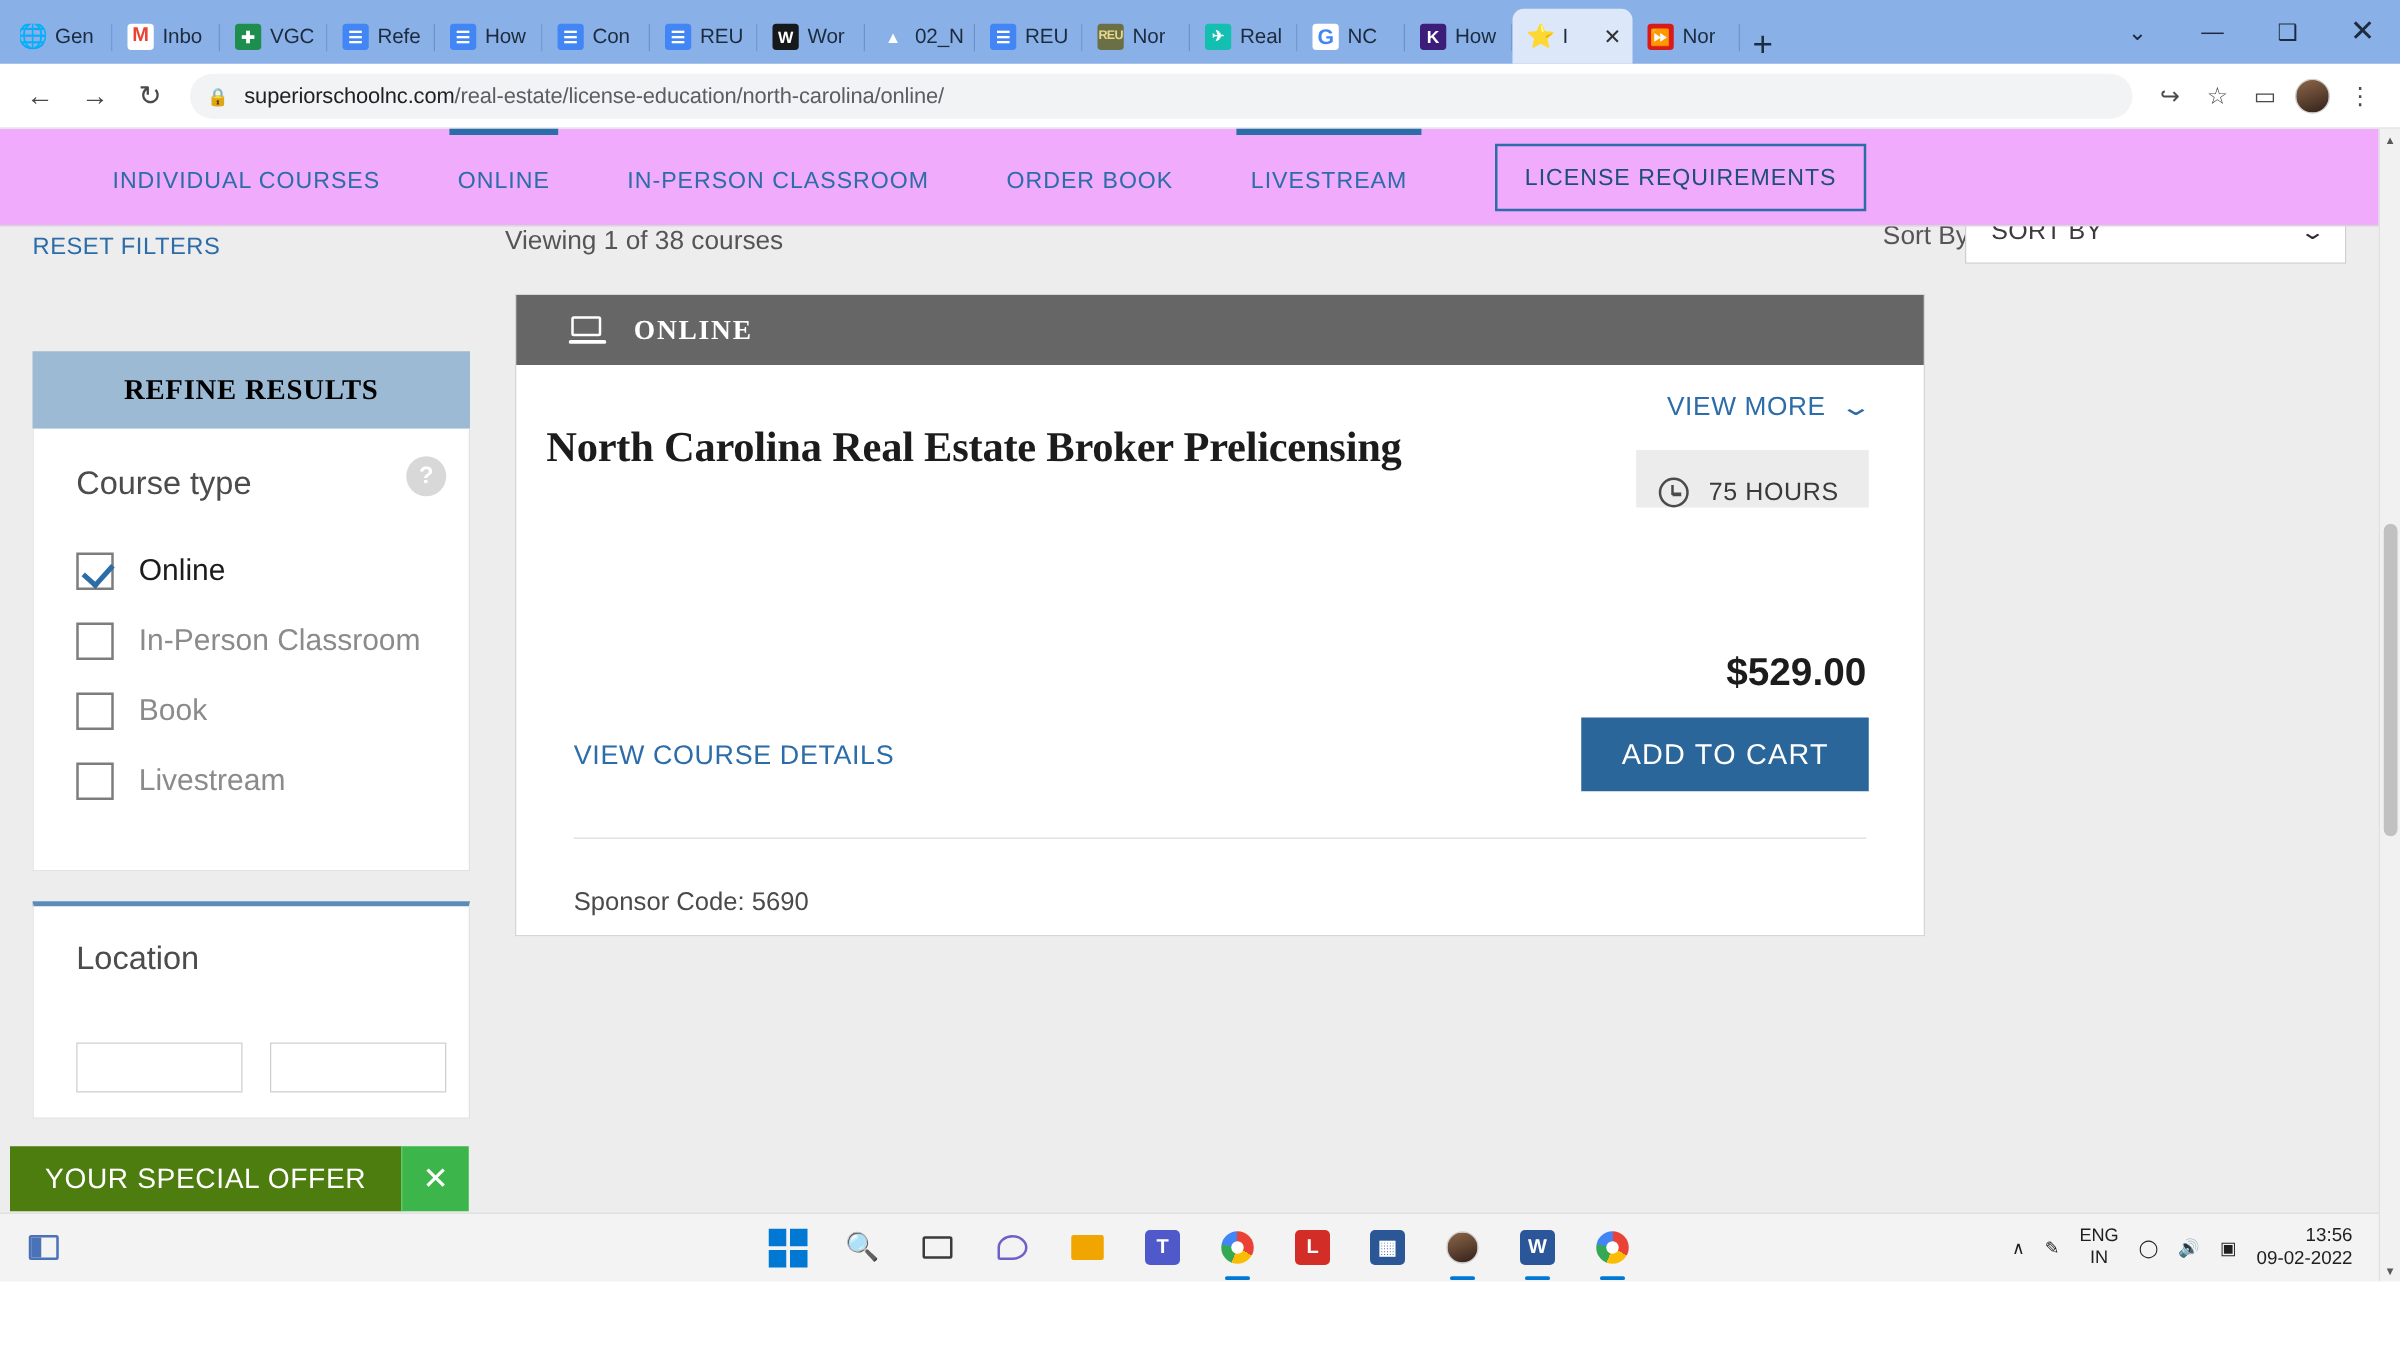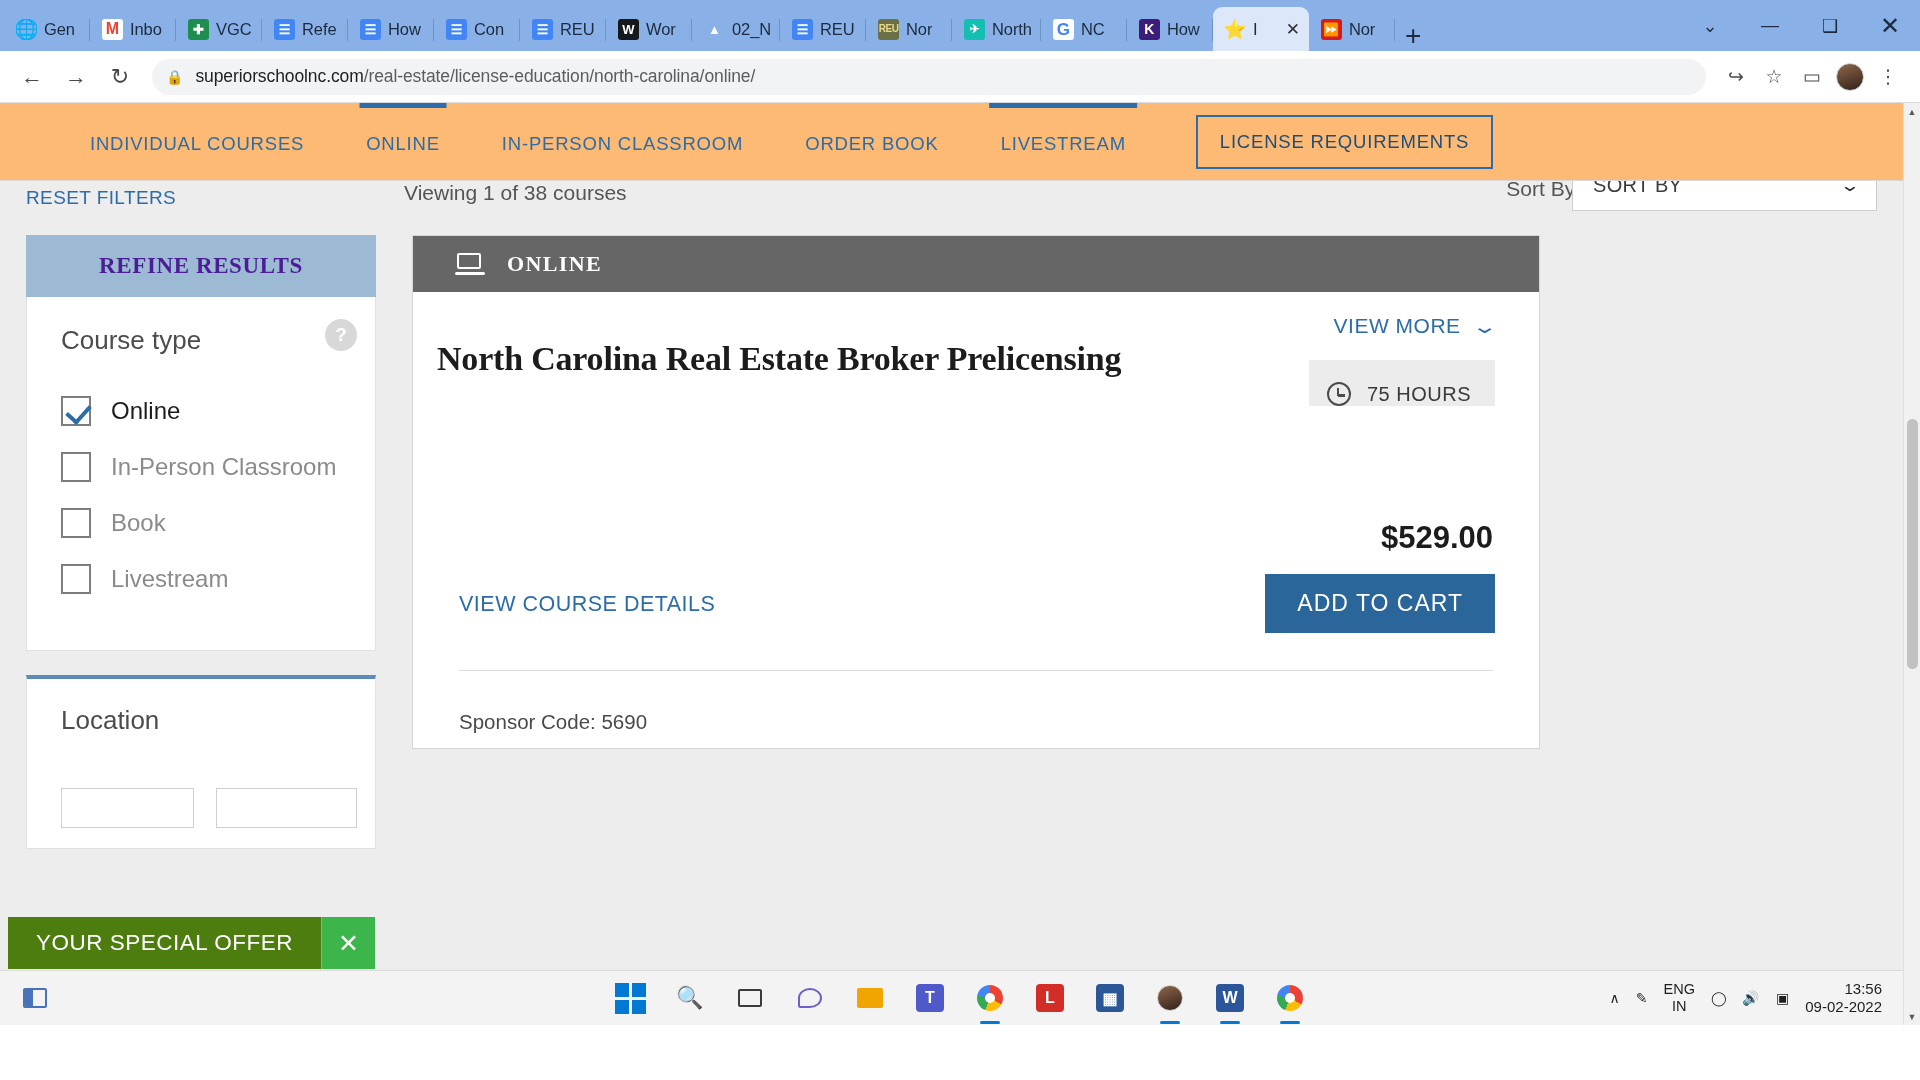--- a/index.html
+++ b/index.html
@@ -137,21 +137,21 @@
     position: relative;
     height: 922px;
     background: #ededed;
     overflow: hidden;
   }
 
   .sitenav {
     position: absolute;
     top: 0; left: 0; right: 17px;
     height: 78px;
-    background: #fdba74;
+    background: #f0abfc;
     display: flex;
     align-items: center;
     padding-left: 90px;
     gap: 0;
     z-index: 40;
     border-bottom: 1px solid #d8d8d8;
   }
   .navitem {
     position: relative;
     font-size: 18.5px;
@@ -224,26 +224,27 @@
     display: flex;
     padding: 0 26px;
     gap: 36px;
   }
 
   
   .sidebar { width: 350px; flex: 0 0 350px; }
   .refine-head {
     height: 62px;
     background: #9cbad4;
-    color: #4c1d95;
+    color: #000000;
     display: flex; align-items: center; justify-content: center;
     font-family: "Liberation Serif","DejaVu Serif", serif;
     font-weight: bold;
     font-size: 23px;
     letter-spacing: 0.6px;
+    margin-top: 46px;
   }
   .refine-body {
     background: #fff;
     border: 1px solid #e2e2e2;
     border-top: none;
     padding: 28px 18px 30px;
     position: relative;
   }
   .filter-title {
     font-size: 26px;
@@ -522,21 +523,21 @@
     <div class="tab">
       <span class="favicon fav-docs">☰</span>
       <span class="tlabel">REU</span>
     </div>
     <div class="tab">
       <span class="favicon fav-reu">REU</span>
       <span class="tlabel">Nor</span>
     </div>
     <div class="tab">
       <span class="favicon fav-texa">✈</span>
-      <span class="tlabel">North</span>
+      <span class="tlabel">Real</span>
     </div>
     <div class="tab">
       <span class="favicon fav-google">G</span>
       <span class="tlabel">NC</span>
     </div>
     <div class="tab">
       <span class="favicon fav-k">K</span>
       <span class="tlabel">How</span>
     </div>
     <div class="tab active">

